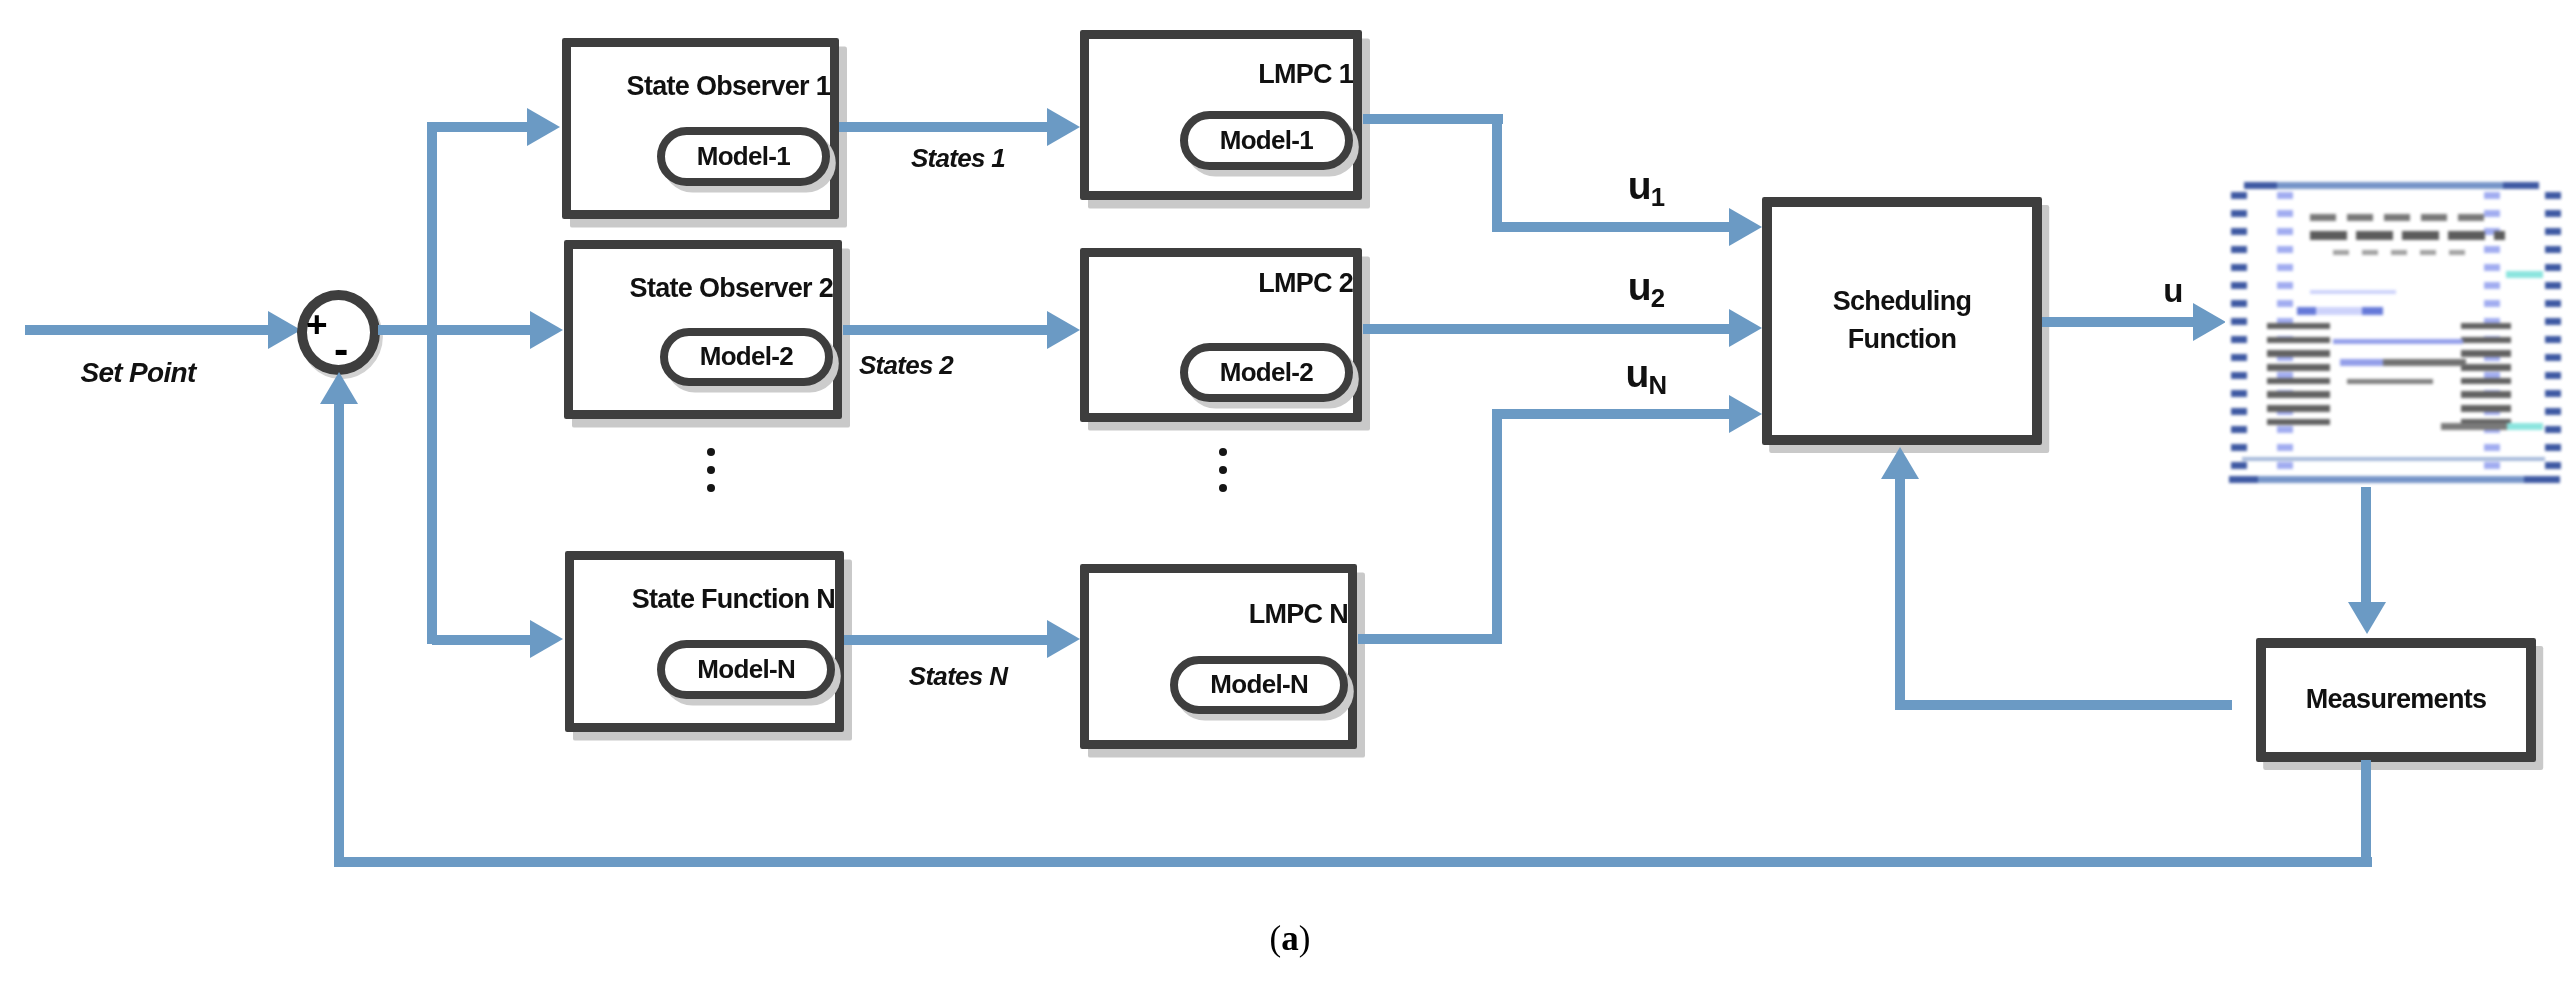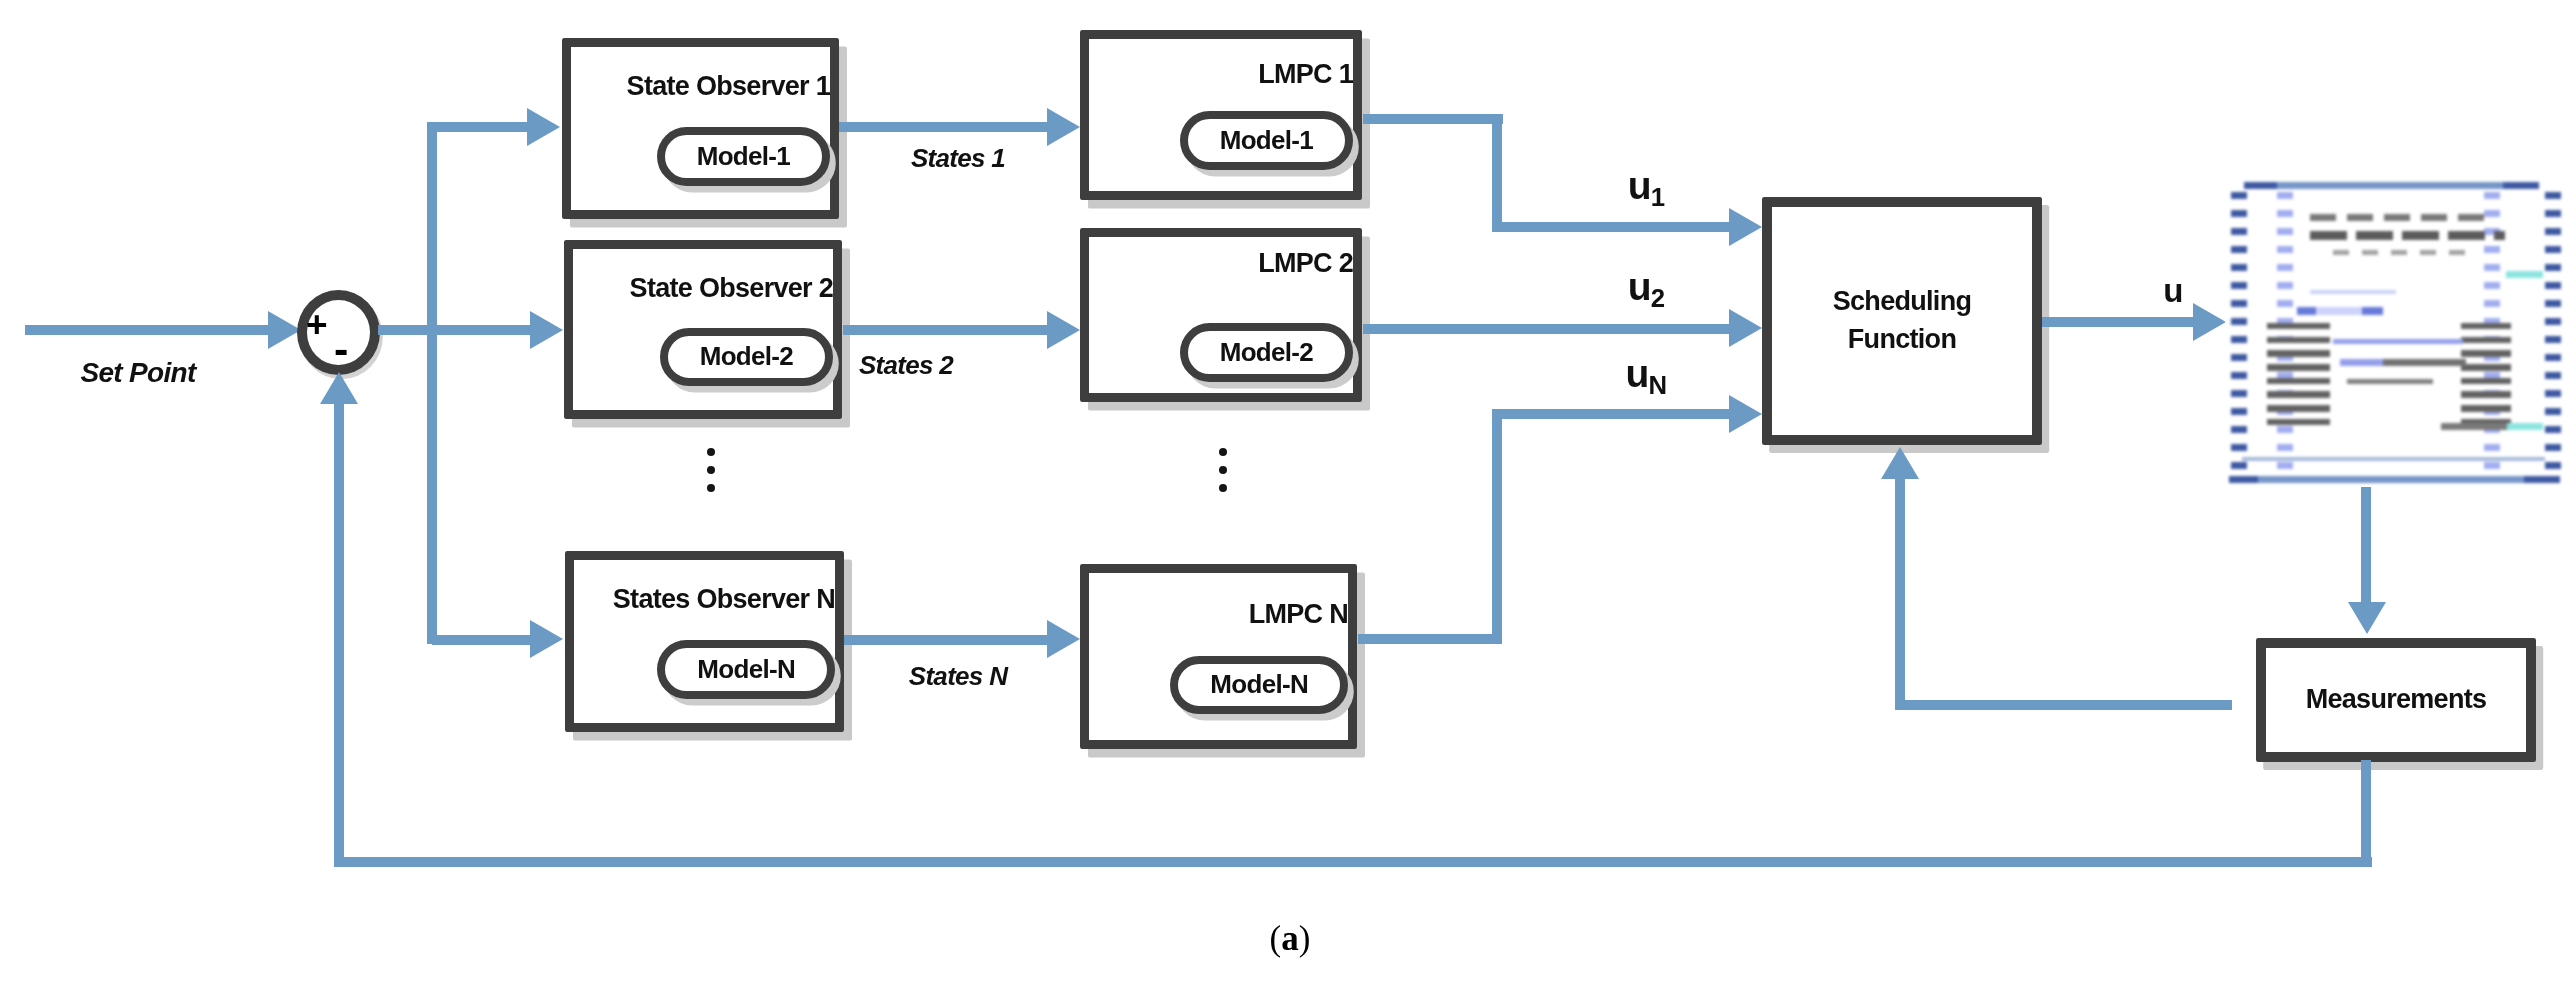--- a/index.html
+++ b/index.html
@@ -92,21 +92,21 @@
 
   <div class="obox" style="left:562px;top:38px;width:259px;height:163px;">
     <div class="title">State Observer 1</div>
     <div class="pill">Model-1</div>
   </div>
   <div class="obox" style="left:564px;top:240px;width:260px;height:161px;">
     <div class="title">State Observer 2</div>
     <div class="pill">Model-2</div>
   </div>
   <div class="obox" style="left:565px;top:551px;width:261px;height:163px;">
-    <div class="title">States Observer N</div>
+    <div class="title">State Function N</div>
     <div class="pill">Model-N</div>
   </div>
 
   <div class="vdots" style="left:707px;top:448px;">
       <i></i>
       <i></i>
       <i></i>
     </div>
   <div class="vdots" style="left:1219px;top:448px;">
       <i></i>
@@ -123,21 +123,21 @@
   <div class="lbl" style="left:906px;top:350px;">States 2</div>
 
   <div class="hline" style="left:844px;top:635px;width:204px;"></div>
   <div class="ah-right" style="left:1047px;top:620px;"></div>
   <div class="lbl" style="left:958px;top:661px;">States N</div>
 
   <div class="obox" style="left:1080px;top:29.5px;width:264px;height:152px;">
     <div class="title">LMPC 1</div>
     <div class="pill">Model-1</div>
   </div>
-  <div class="obox" style="left:1080px;top:228px;width:264px;height:156px;gap:32px;">
+  <div class="obox" style="left:1080px;top:248px;width:264px;height:156px;gap:32px;">
     <div class="title">LMPC 2</div>
     <div class="pill">Model-2</div>
   </div>
   <div class="obox" style="left:1080px;top:564px;width:259px;height:167px;">
     <div class="title">LMPC N</div>
     <div class="pill">Model-N</div>
   </div>
 
   <div class="hline" style="left:1363px;top:114px;width:140px;"></div>
   <div class="vline" style="left:1492px;top:114px;height:118px;"></div>

